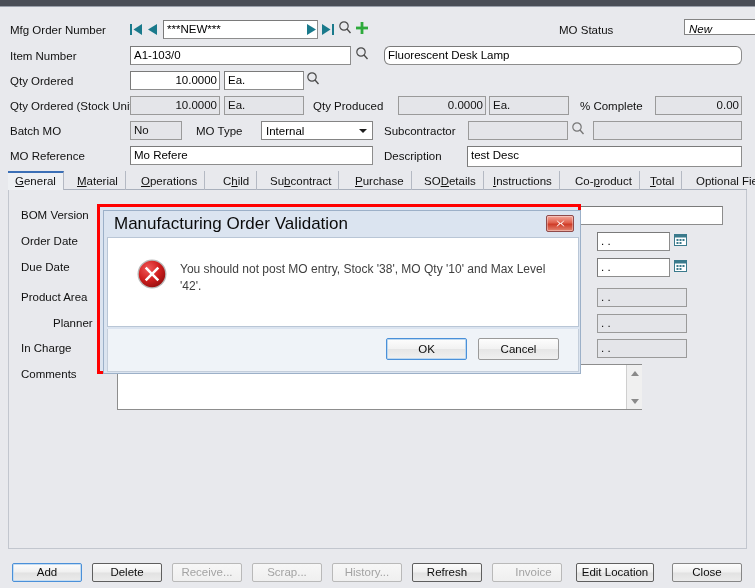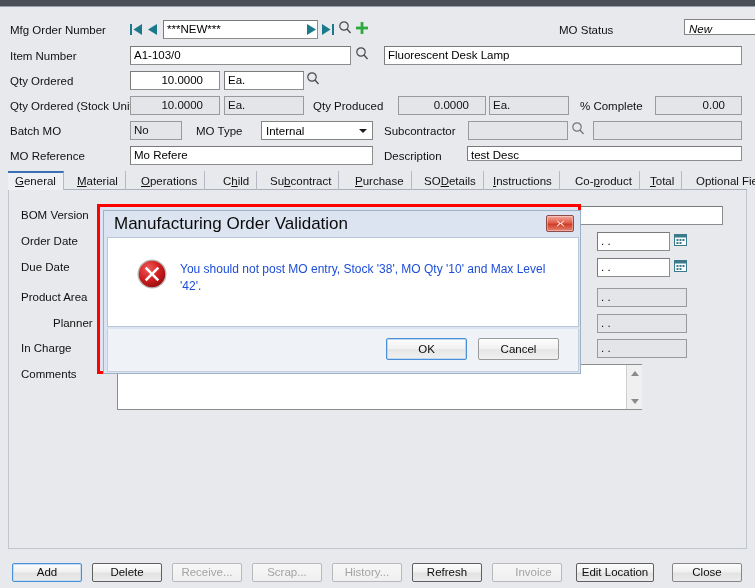--- a/index.html
+++ b/index.html
@@ -54,21 +54,21 @@
     padding: 1px 3px 0 3px;
     color: #000;
     white-space: nowrap;
     overflow: hidden;
   }
   .fld.ro {
     background: #e4e5e9;
     border: 1px solid #9a9a9a;
     color: #111;
   }
-  .fld.num { text-align: right; padding-right: 16px; }
+  .fld.num { text-align: right; padding-right: 2px; }
 
   
   .navbtn {
     position: absolute;
     width: 13px; height: 17px;
     cursor: default;
   }
   .navbtn svg { display:block; }
 
   .magnifier {
@@ -206,21 +206,21 @@
   }
   .modal-icon {
     position: absolute; left: 28px; top: 20px;
     width: 32px; height: 32px;
   }
   .modal-msg {
     position: absolute; left: 72px; top: 23px;
     width: 380px;
     font-size: 12px;
     line-height: 17px;
-    color: #1d4ed8;
+    color: #404040;
   }
   .modal-footer {
     position: absolute; left: 3px; top: 118px;
     width: 472px; height: 43px;
     background: #eff3f8;
     border: 1px solid #c4cedb;
     border-top: none;
   }
   .dlg-btn {
     position: absolute;
@@ -318,21 +318,21 @@
     </div>
 
     <div class="lbl" style="left:10px; top:42px;">Item Number</div>
     <div class="fld" style="left:130px; top:39px; width:221px; height:19px;">A1-103/0</div>
     <div class="magnifier" style="left:355px; top:39px;">
       <svg width="14" height="16" viewBox="0 0 14 16">
           <circle cx="6" cy="6" r="4.2" fill="none" stroke="#4a4a4a" stroke-width="1.2"></circle>
           <line x1="9" y1="9" x2="12.5" y2="13" stroke="#4a4a4a" stroke-width="1.4"></line>
         </svg>
     </div>
-    <div class="fld" style="left:384px; top:39px; width:358px; height:19px;">Fluorescent Desk Lamp</div>
+    <div class="fld" style="left:384px; top:39px; width:358px; height:19px;border-radius:6px;">Fluorescent Desk Lamp</div>
 
     <div class="lbl" style="left:10px; top:67px;">Qty Ordered</div>
     <div class="fld num" style="left:130px; top:64px; width:90px; height:19px;">10.0000</div>
     <div class="fld" style="left:224px; top:64px; width:80px; height:19px;">Ea.</div>
     <div class="magnifier" style="left:306px; top:64px;">
       <svg width="14" height="16" viewBox="0 0 14 16">
           <circle cx="6" cy="6" r="4.2" fill="none" stroke="#4a4a4a" stroke-width="1.2"></circle>
           <line x1="9" y1="9" x2="12.5" y2="13" stroke="#4a4a4a" stroke-width="1.4"></line>
         </svg>
     </div>
@@ -359,21 +359,21 @@
       <svg width="14" height="16" viewBox="0 0 14 16">
           <circle cx="6" cy="6" r="4.2" fill="none" stroke="#777" stroke-width="1.2"></circle>
           <line x1="9" y1="9" x2="12.5" y2="13" stroke="#777" stroke-width="1.4"></line>
         </svg>
     </div>
     <div class="fld ro" style="left:593px; top:114px; width:149px; height:19px;"></div>
 
     <div class="lbl" style="left:10px; top:142px;">MO Reference</div>
     <div class="fld" style="left:130px; top:139px; width:243px; height:19px;">Mo Refere</div>
     <div class="lbl" style="left:384px; top:142px;">Description</div>
-    <div class="fld" style="left:467px; top:139px; width:275px; height:15px;">test Desc</div>
+    <div class="fld" style="left:467px; top:139px; width:275px; height:21px;">test Desc</div>
   </div>
 
   <div class="tabstrip">
     <div class="tab active" style="left:0px;"><span class="acc">G</span><span>eneral</span></div>
     <div class="tab" style="left:62px;"><span class="acc">M</span>aterial</div>
     <div class="tab" style="left:126px;"><span class="acc">O</span>perations</div>
     <div class="tab" style="left:208px;">C<span class="acc">h</span>ild</div>
     <div class="tab" style="left:255px;">Su<span class="acc">b</span>contract</div>
     <div class="tab" style="left:340px;"><span class="acc">P</span>urchase</div>
     <div class="tab" style="left:409px;">SO<span class="acc">D</span>etails</div>

